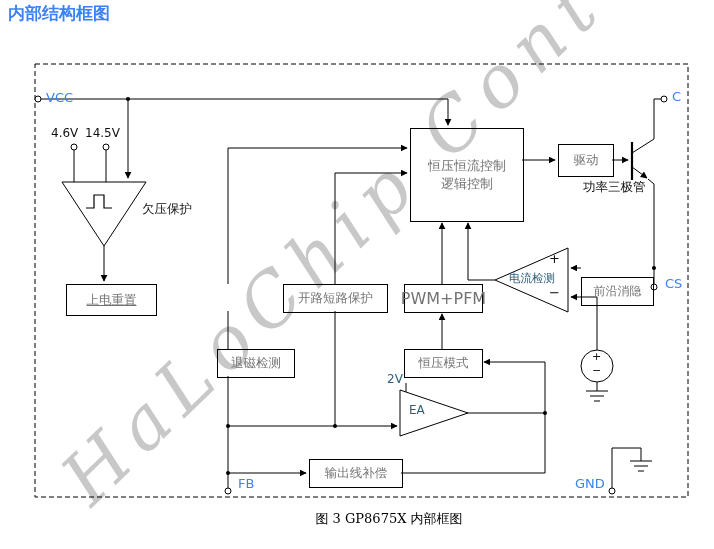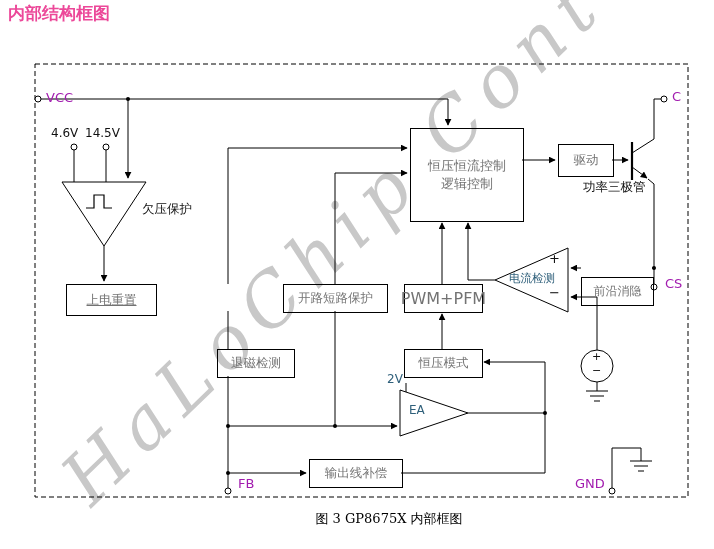--- a/index.html
+++ b/index.html
@@ -4,28 +4,28 @@
 <style>
   html,body{margin:0;padding:0;background:#fff;}
   .stage{position:relative;width:714px;height:549px;background:#ffffff;overflow:hidden;
          font-family:"DejaVu Sans",sans-serif;color:#111;}
   .watermark{position:absolute;left:45px;top:460px;z-index:0;
              font-family:"DejaVu Serif",serif;font-style:italic;
              font-size:72px;letter-spacing:12px;color:#c8c8c8;white-space:nowrap;
              transform:rotate(-44deg);transform-origin:0 0;pointer-events:none;}
   svg.wires{position:absolute;left:0;top:0;z-index:1;}
   .lbl{position:absolute;z-index:2;white-space:nowrap;line-height:1.1;}
-  .title{left:8px;top:4px;font-size:17px;font-weight:bold;color:#ec4899;}
+  .title{left:8px;top:4px;font-size:17px;font-weight:bold;color:#3b82f6;}
   .caption{left:0;top:512px;width:714px;text-align:center;font-size:13px;color:#000;
            font-family:"DejaVu Serif",serif;padding-left:32px;}
   .box{position:absolute;z-index:2;border:1px solid #000;background:transparent;
        display:flex;align-items:center;justify-content:center;
        font-size:12.5px;color:#737373;text-align:center;}
   .blue{color:#2e5f7a;}
-  .pin{font-size:13px;color:#a21caf;text-align:center;}
+  .pin{font-size:13px;color:#3b82f6;text-align:center;}
   .small{font-size:12px;}
   .sign{font-size:13px;color:#111;}
   .csign{font-size:11px;color:#111;}
 </style>
 </head>
 <body>
 
 <div class="stage">
 
   <div class="watermark">HaLoChip Cont</div>

